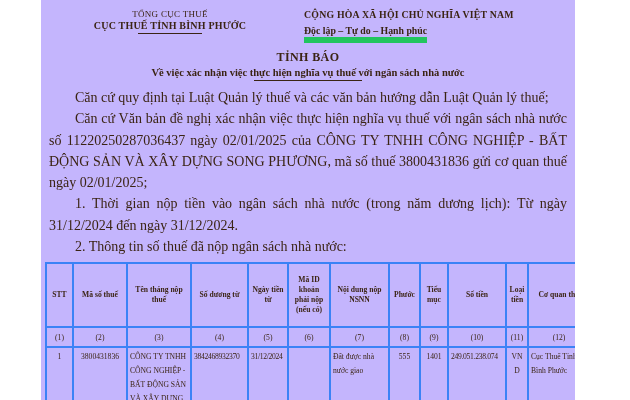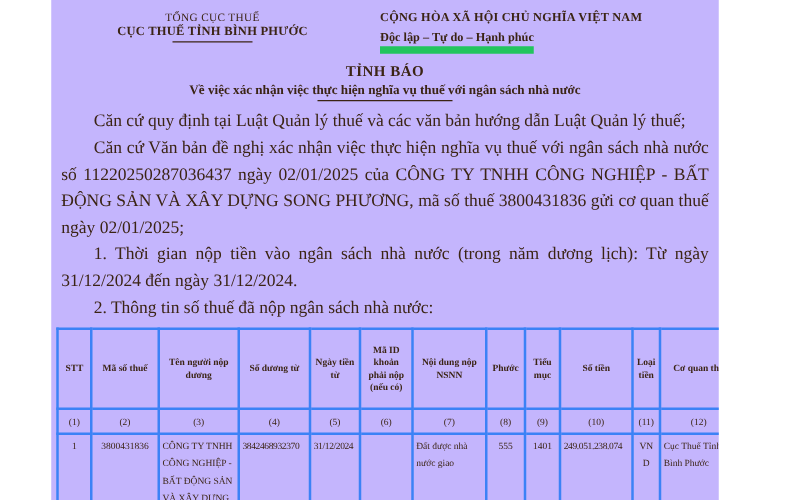--- a/index.html
+++ b/index.html
@@ -105,21 +105,21 @@
         <col style="width:28px">
       <col style="width:58px">
         <col style="width:22px">
         <col style="width:62px">
       <col style="width:79px">
     </colgroup>
     <thead>
       <tr>
         <th>STT</th>
         <th>Mã số thuế</th>
-        <th>Tên người nộp dương</th>
+        <th>Tên tháng nộp thuế</th>
         <th>Số dương từ</th>
         <th>Ngày tiền từ</th>
         <th>Mã ID khoản phải nộp (nếu có)</th>
         <th>Nội dung nộp NSNN</th>
         <th>Phước</th>
         <th>Tiểu mục</th>
         <th>Số tiền</th>
         <th>Loại tiền</th>
         <th>Cơ quan thu</th>
         <th>Ghi chú</th>

